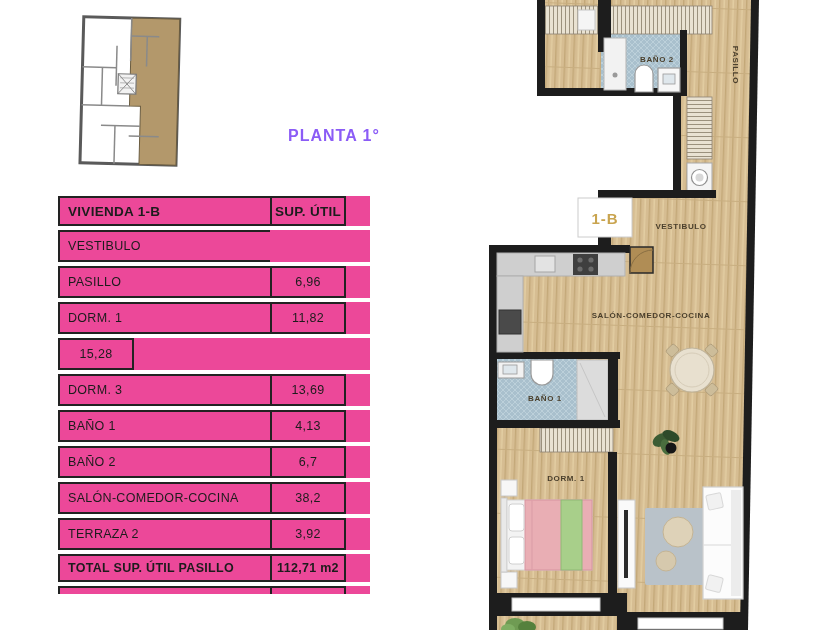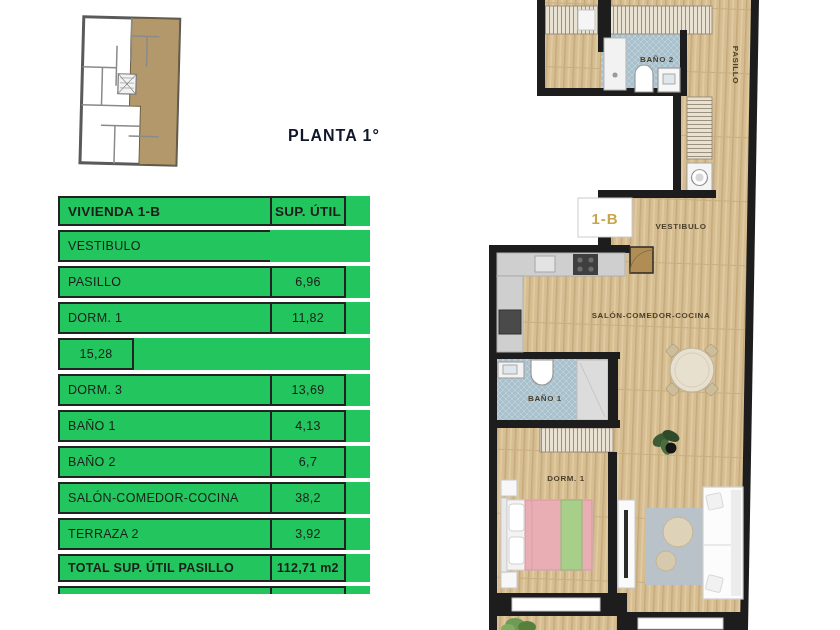--- a/index.html
+++ b/index.html
@@ -1,28 +1,28 @@
 <!DOCTYPE html>
 <html><head>
 <meta charset="utf-8">
 <style>
   html,body{margin:0;padding:0;background:#ffffff;}
   #page{position:relative;width:840px;height:630px;background:#ffffff;overflow:hidden;
         font-family:"Liberation Sans", sans-serif;color:#1c1c1c;}
 
   
   .plan-title{position:absolute;left:288px;top:127px;font-size:16px;font-weight:bold;
-              letter-spacing:1px;color:#0f172a;}
+              letter-spacing:1px;color:#8b5cf6;}
 
   
   .miniplan{position:absolute;left:68px;top:6px;}
 
   
   .area-table{position:absolute;left:58px;top:196px;width:312px;}
-  .trow{display:flex;margin-bottom:4px;background:#22c55e;}
+  .trow{display:flex;margin-bottom:4px;background:#ec4899;}
   .tcell{border:2.5px solid #222;box-sizing:border-box;display:flex;align-items:center;
          min-height:32px;font-size:12.5px;letter-spacing:.3px;}
   .tcell.c1{width:212px;padding-left:8px;border-right:none;}
   .tcell.c2{width:76px;justify-content:center;border-left:2.5px solid #222;}
   .trow.header .tcell{font-weight:bold;font-size:13.5px;min-height:30px;}
   .trow.total .tcell{font-weight:bold;min-height:28px;}
   .trow.partial-clip{height:8px;overflow:hidden;margin-bottom:0;}
   .trow.partial-clip .tcell{min-height:30px;font-weight:bold;}
 
   

